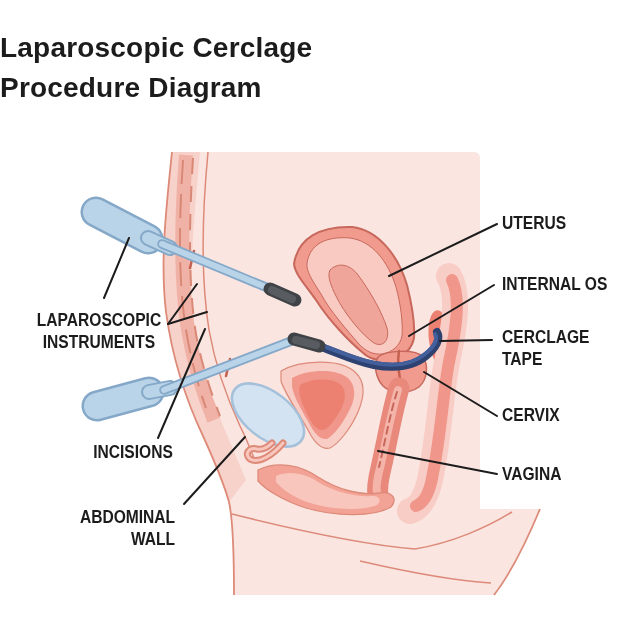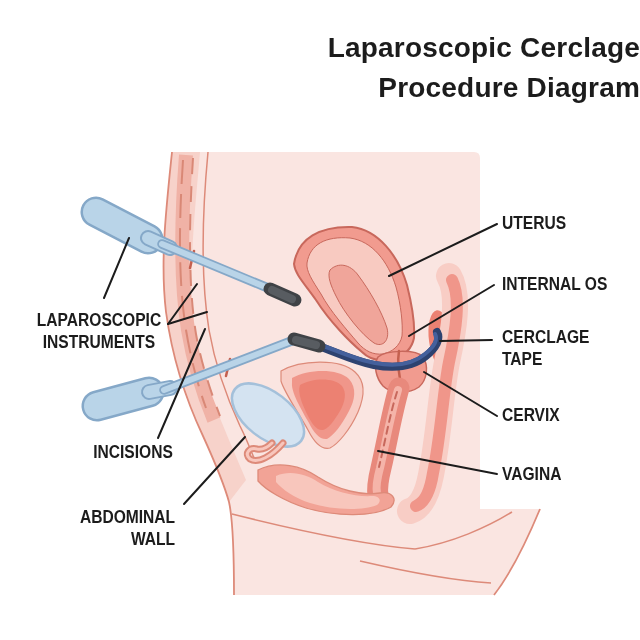--- a/index.html
+++ b/index.html
@@ -1,19 +1,19 @@
 <!DOCTYPE html>
 <html style="--c-text: #1c1c1c; --c-leader: #1c1c1c; --c-body-fill: #fae5e1; --c-body-outline: #dd8a79; --c-wall-fill: #f7d2ca; --c-wall-stripe: #f0b2a6; --c-wall-streak: #d98876; --c-uterus-outline: #c8685c; --c-uterus-outer: #f19b8f; --c-uterus-mid: #f8cac1; --c-uterus-cavity: #f0a59a; --c-deep-red: #ec8172; --c-band-light: #f8cdc5; --c-band-mid: #f0968a; --c-vagina-dark: #e8897c; --c-vagina-mid: #f5b4a9; --c-fold-fill: #f2a396; --c-fold-inner: #f8c6bc; --c-instrument-fill: #b9d4e8; --c-instrument-outline: #85a8c8; --c-instrument-tip: #3f4246; --c-instrument-tip-hl: #585c61; --c-tape-dark: #2d4270; --c-tape-mid: #44609c; --c-bladder-fill: #d4e3f1; --c-bladder-outline: #a4c0da; --c-incision-mark: #c4604f;"><head>
 <meta charset="utf-8">
 <style>
   html,body{margin:0;padding:0;background:#ffffff;}
   #canvas{position:relative;width:640px;height:640px;background:#ffffff;overflow:hidden;
           font-family:"Liberation Sans",sans-serif;}
   #anatomy{position:absolute;left:0;top:0;}
-  .title{position:absolute;top:28px;left:0;right:0;text-align:right;
+  .title{position:absolute;top:28px;left:0;right:0;text-align:left;
          font-weight:700;font-size:28px;line-height:40px;letter-spacing:.2px;
          color:var(--c-text,#1c1c1c);white-space:pre-line;}
   .diagram-label{position:absolute;font-weight:700;font-size:19px;line-height:21.5px;
          color:var(--c-text,#1c1c1c);white-space:pre-line;letter-spacing:0;}
   #leaders line{stroke:var(--c-leader,#1c1c1c);stroke-width:2;stroke-linecap:round;}
   .noint{pointer-events:none;}
 </style>
 </head>
 <body>
 

